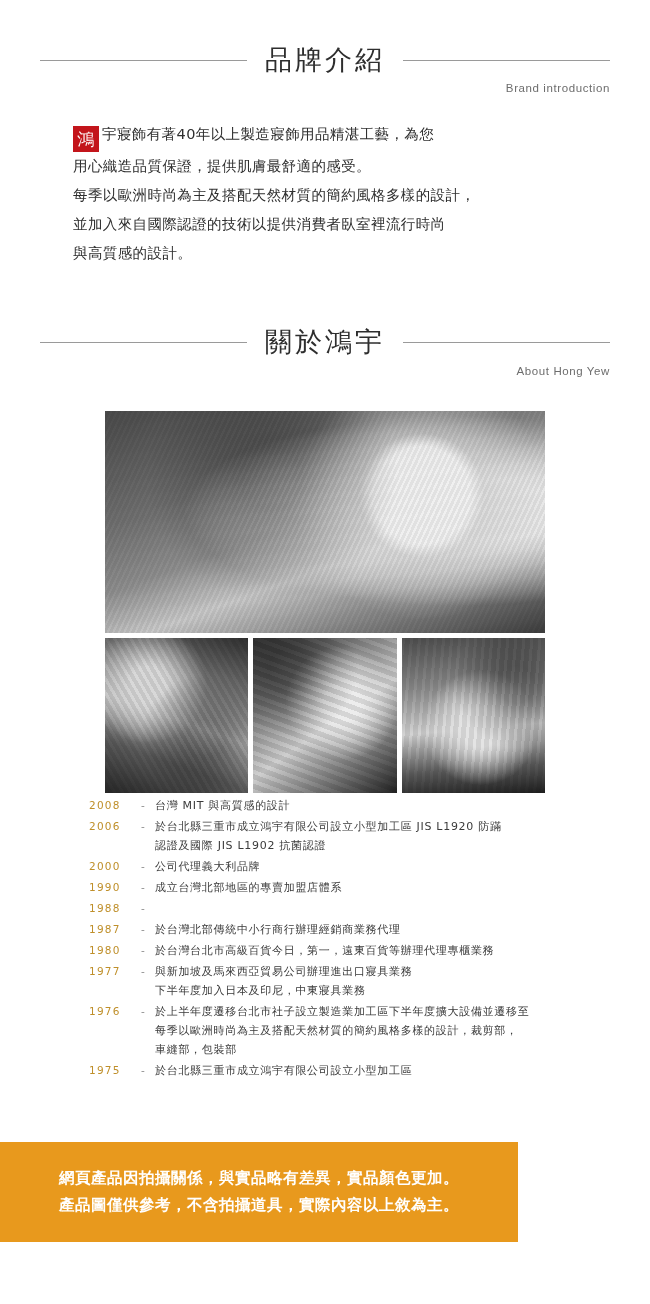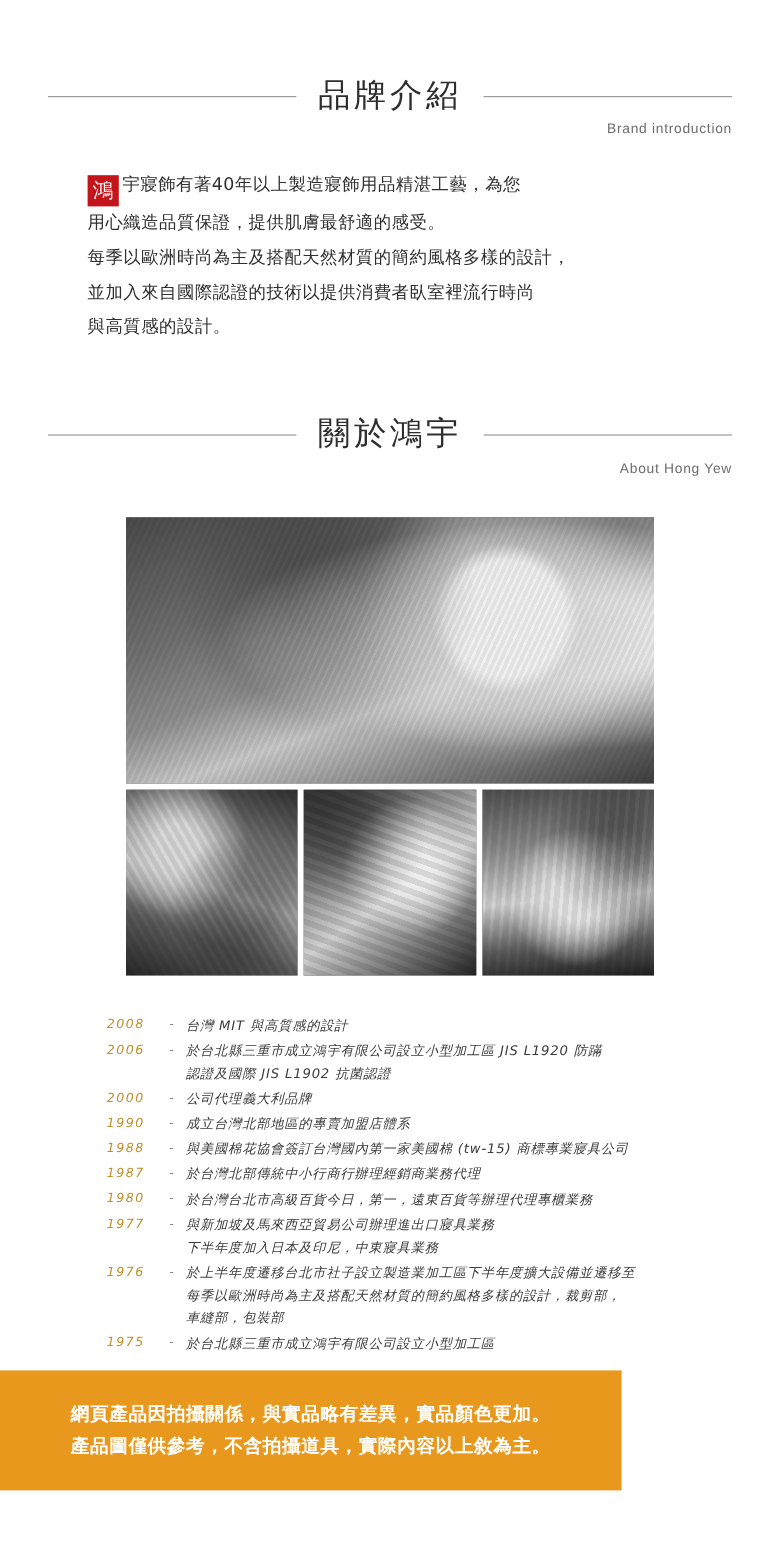--- a/index.html
+++ b/index.html
@@ -52,21 +52,21 @@
   .section-head .en {
     font-size: 11.5px;
     color: #6d6d6d;
     letter-spacing: 0.6px;
     margin-top: 6px;
     font-family: "Liberation Sans", sans-serif;
     text-align: right;
   }
 
   
-  #brand-intro { padding-top: 64px; }
+  #brand-intro { padding-top: 44px; }
   .intro-body {
     width: 504px;
     margin: 26px auto 0 auto;
     font-size: 14.5px;
     line-height: 2.0;
     color: #2f2f2f;
     letter-spacing: 0.4px;
   }
   .logo-badge {
     display: inline-block;
@@ -171,22 +171,21 @@
     background:
       repeating-linear-gradient(95deg, rgba(255,255,255,0.09) 0 3px, rgba(0,0,0,0.10) 3px 8px),
       radial-gradient(circle at 80% 30%, rgba(0,0,0,0.4) 0 12%, rgba(0,0,0,0) 40%);
     mix-blend-mode: multiply;
     opacity: 0.8;
   }
 
   
   .timeline {
     width: 472px;
-    margin: 32px auto 0 auto;
-    font-style: italic;
+    margin: 3px auto 0 auto;
   }
   .tl-row {
     display: flex;
     align-items: flex-start;
     margin-bottom: 2px;
   }
   .tl-year {
     width: 52px;
     flex: 0 0 52px;
     color: #b8860b;
@@ -314,23 +313,20 @@
         <div class="tl-row">
           <div class="tl-year">1990</div>
           <div class="tl-dash">-</div>
           <div class="tl-text">
             <span class="cont">成立台灣北部地區的專賣加盟店體系</span>
           </div>
         </div>
         <div class="tl-row">
           <div class="tl-year">1988</div>
           <div class="tl-dash">-</div>
-          <div class="tl-text">
-            <span class="cont">與美國棉花協會簽訂台灣國內第一家美國棉 (tw-15) 商標專業寢具公司</span>
-          </div>
         </div>
         <div class="tl-row">
           <div class="tl-year">1987</div>
           <div class="tl-dash">-</div>
           <div class="tl-text">
             <span class="cont">於台灣北部傳統中小行商行辦理經銷商業務代理</span>
           </div>
         </div>
         <div class="tl-row">
           <div class="tl-year">1980</div>

